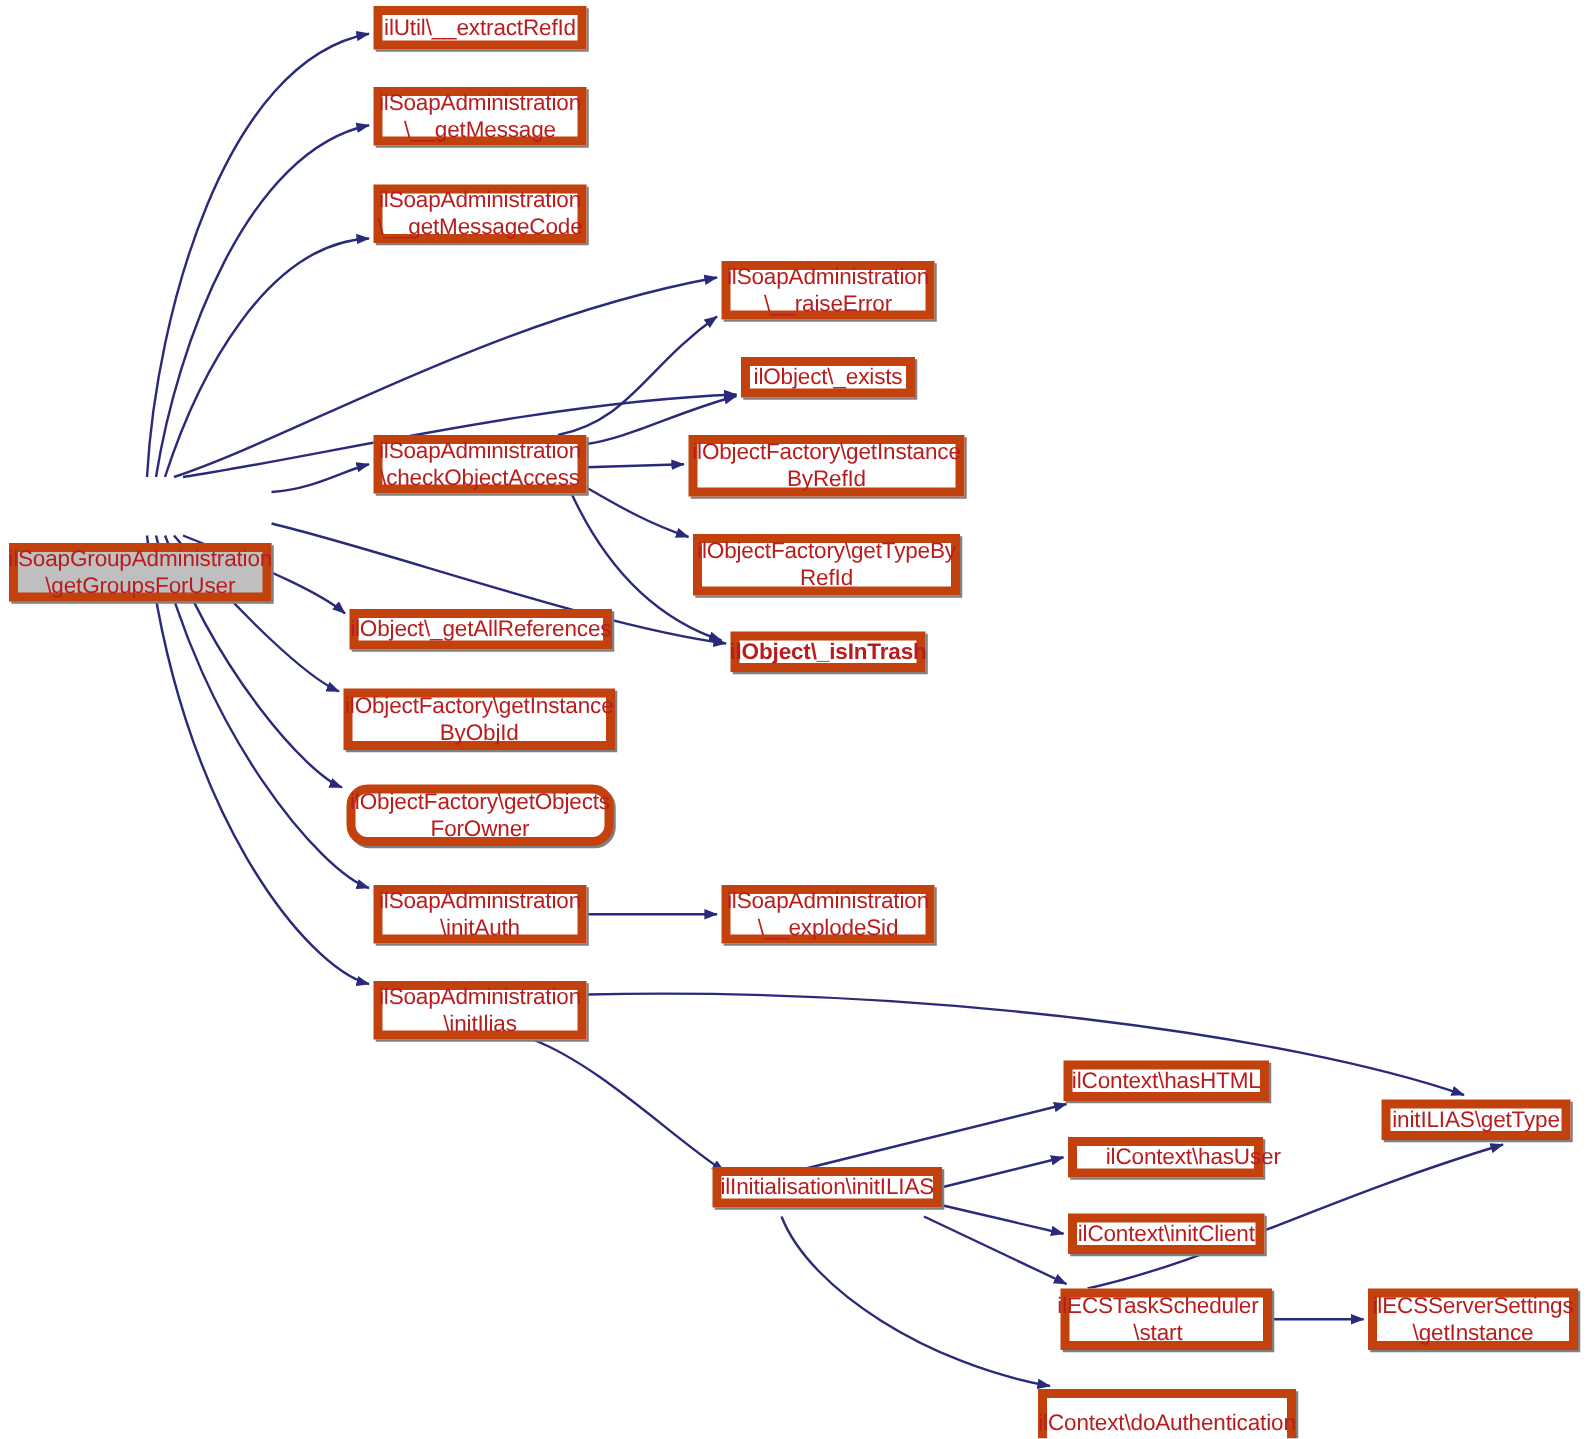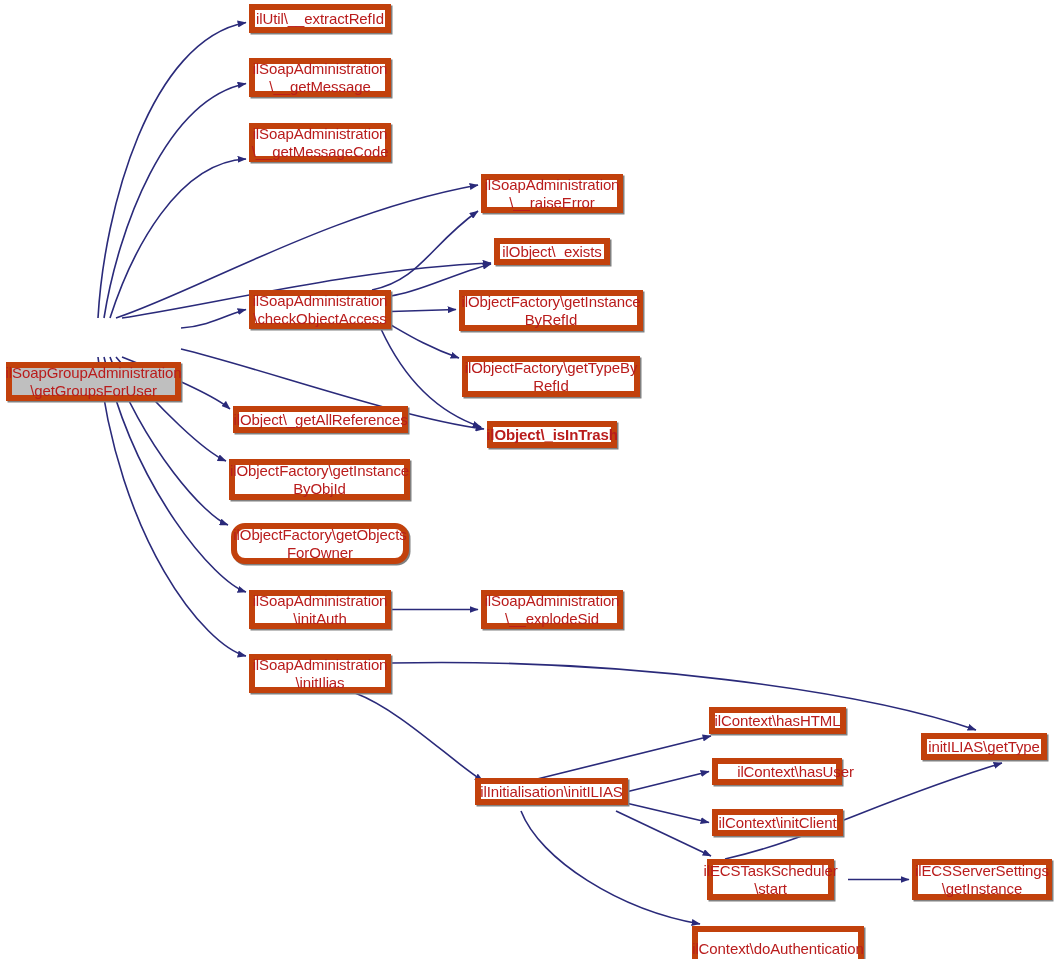--- a/index.html
+++ b/index.html
@@ -111,20 +111,20 @@
       <div class="node" style="left: 249px; top: 590px; width: 142px; height: 39px;"><span>ilSoapAdministration
 \initAuth</span></div>
       <div class="node" style="left: 481px; top: 590px; width: 142px; height: 39px;"><span>ilSoapAdministration
 \__explodeSid</span></div>
       <div class="node" style="left: 249px; top: 654px; width: 142px; height: 39px;"><span>ilSoapAdministration
 \initIlias</span></div>
       <div class="node" style="left: 475px; top: 778px; width: 153px; height: 27px;"><span>ilInitialisation\initILIAS</span></div>
       <div class="node" style="left: 709px; top: 707px; width: 137px; height: 27px;"><span>ilContext\hasHTML</span></div>
       <div class="node" style="left: 712px; top: 758px; width: 130px; height: 27px; padding-left: 40px;"><span>ilContext\hasUser</span></div>
       <div class="node" style="left: 712px; top: 809px; width: 131px; height: 27px;"><span>ilContext\initClient</span></div>
-      <div class="node" style="left: 707px; top: 859px; width: 127px; height: 41px;"><span>ilECSTaskScheduler
+      <div class="node" style="left: 707px; top: 859px; width: 141px; height: 41px; justify-content: flex-end;"><span>ilECSTaskScheduler
 \start</span></div>
       <div class="node" style="left: 692px; top: 926px; width: 172px; height: 45px;"><span>ilContext\doAuthentication</span></div>
       <div class="node" style="left: 921px; top: 733px; width: 126px; height: 27px;"><span>initILIAS\getType</span></div>
       <div class="node" style="left: 912px; top: 859px; width: 140px; height: 41px;"><span>ilECSServerSettings
 \getInstance</span></div>
     </div>
 </div>
 
 </body></html>

